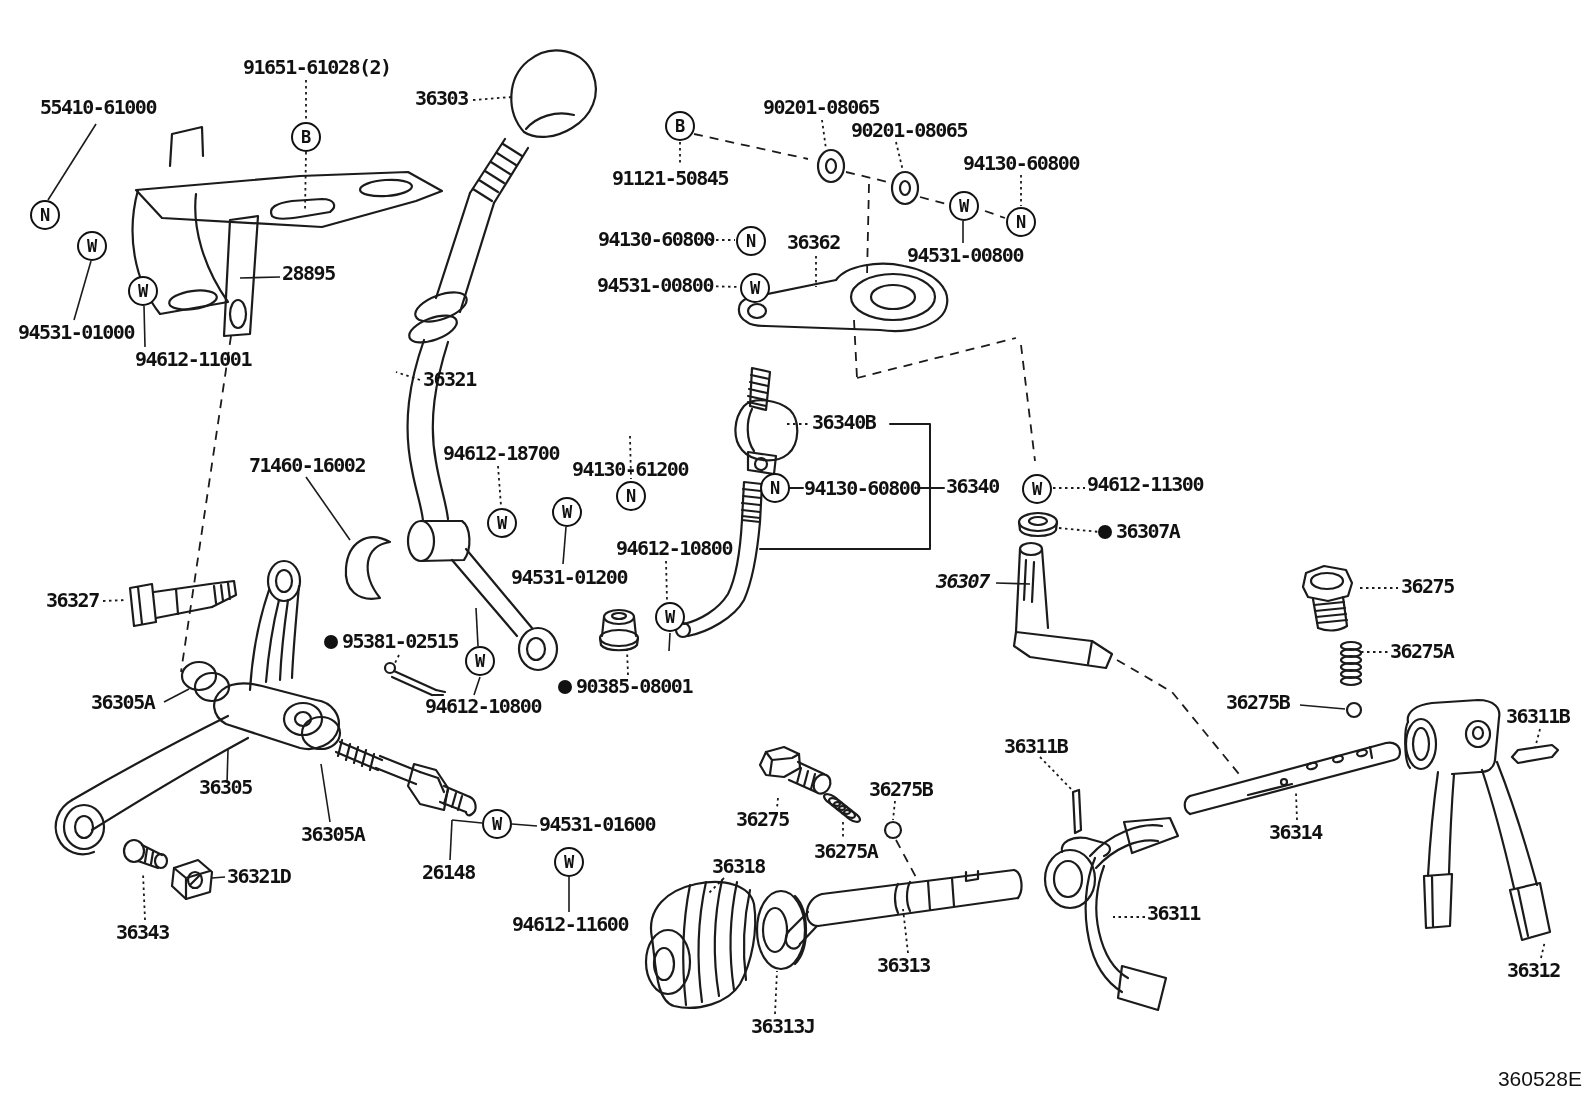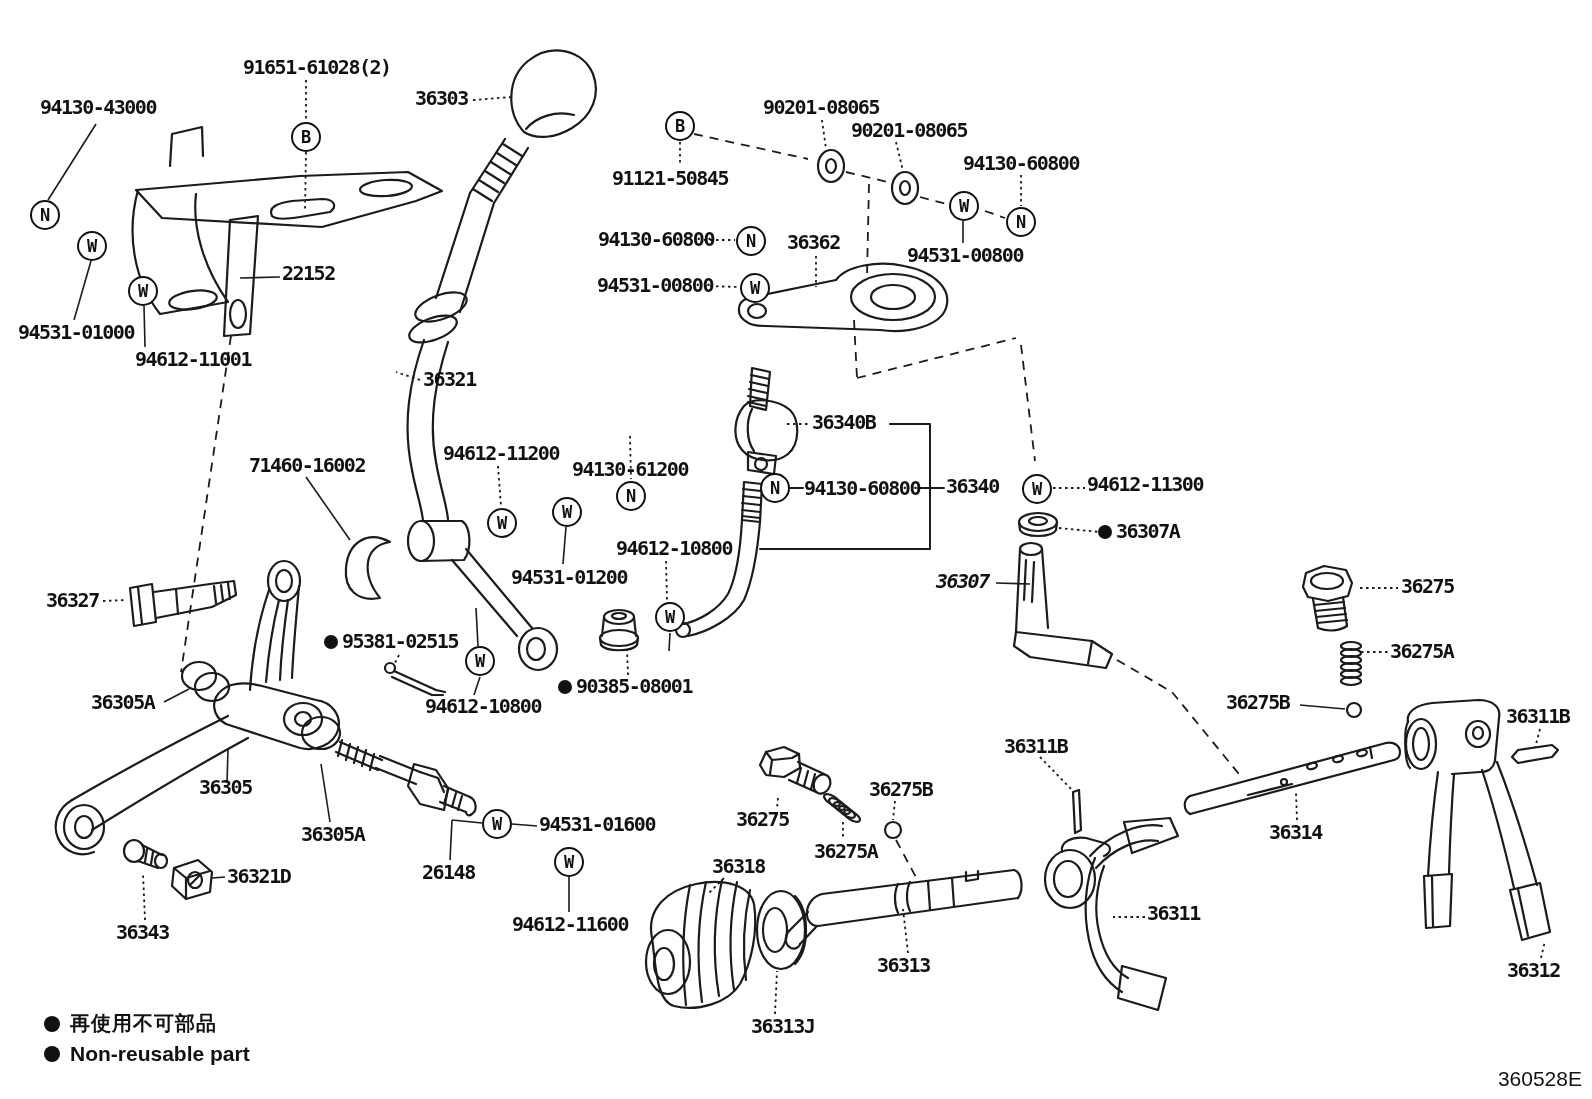--- a/index.html
+++ b/index.html
@@ -343,50 +343,40 @@
         <path d="M212,878 L225,877"></path>
     <path d="M482,823 L452,820"></path>
         <path d="M512,824 L537,826"></path>
     <path d="M569,877 L569,912"></path>
         <path d="M478,646 L476,608"></path>
     <path d="M480,677 L474,695"></path>
         <path d="M670,633 L669,651"></path>
   </g>
 </svg>
 
-<div id="legend">
-  <div class="legrow">
-    <span class="dot"></span>
-    <span id="legend-jp">再使用不可部品</span>
-  </div>
-  <div class="legrow">
-    <span class="dot"></span>
-    <span id="legend-en">Non-reusable part</span>
-  </div>
-</div>
 
 <div id="doccode">360528E</div>
 
-<div class="plabel" style="left: 40px; top: 97px;">94130-43000</div>
+<div class="plabel" style="left: 40px; top: 97px;">55410-61000</div>
     <div class="plabel" style="left: 243px; top: 57px;">91651-61028(2)</div>
     <div class="plabel" style="left: 415px; top: 88px;">36303</div>
-    <div class="plabel" style="left: 282px; top: 263px;">22152</div>
+    <div class="plabel" style="left: 282px; top: 263px;">28895</div>
     <div class="plabel" style="left: 18px; top: 322px;">94531-01000</div>
     <div class="plabel" style="left: 91px; top: 349px; margin-left: 44px;">94612-11001</div>
     <div class="plabel" style="left: 763px; top: 97px;">90201-08065</div>
     <div class="plabel" style="left: 851px; top: 120px;">90201-08065</div>
     <div class="plabel" style="left: 612px; top: 168px;">91121-50845</div>
     <div class="plabel" style="left: 963px; top: 153px;">94130-60800</div>
     <div class="plabel" style="left: 907px; top: 245px;">94531-00800</div>
     <div class="plabel" style="left: 598px; top: 229px;">94130-60800</div>
     <div class="plabel" style="left: 597px; top: 275px;">94531-00800</div>
     <div class="plabel" style="left: 787px; top: 232px;">36362</div>
     <div class="plabel" style="left: 423px; top: 369px;">36321</div>
     <div class="plabel" style="left: 572px; top: 414px; margin-top: 45px;">94130-61200</div>
-    <div class="plabel" style="left: 443px; top: 443px;">94612-11200</div>
+    <div class="plabel" style="left: 443px; top: 443px;">94612-18700</div>
     <div class="plabel" style="left: 511px; top: 567px;">94531-01200</div>
     <div class="plabel" style="left: 812px; top: 412px;">36340B</div>
     <div class="plabel" style="left: 804px; top: 478px;">94130-60800</div>
     <div class="plabel" style="left: 946px; top: 476px;">36340</div>
     <div class="plabel" style="left: 1087px; top: 474px;">94612-11300</div>
     <div class="plabel" style="left: 1098px; top: 521px;"><span class="dot"></span>36307A</div>
     <div class="plabel" style="left: 616px; top: 538px;">94612-10800</div>
     <div class="plabel" style="left: 936px; top: 571px; font-style: italic;">36307</div>
     <div class="plabel" style="left: 1401px; top: 576px;">36275</div>
     <div class="plabel" style="left: 1390px; top: 641px;">36275A</div>

